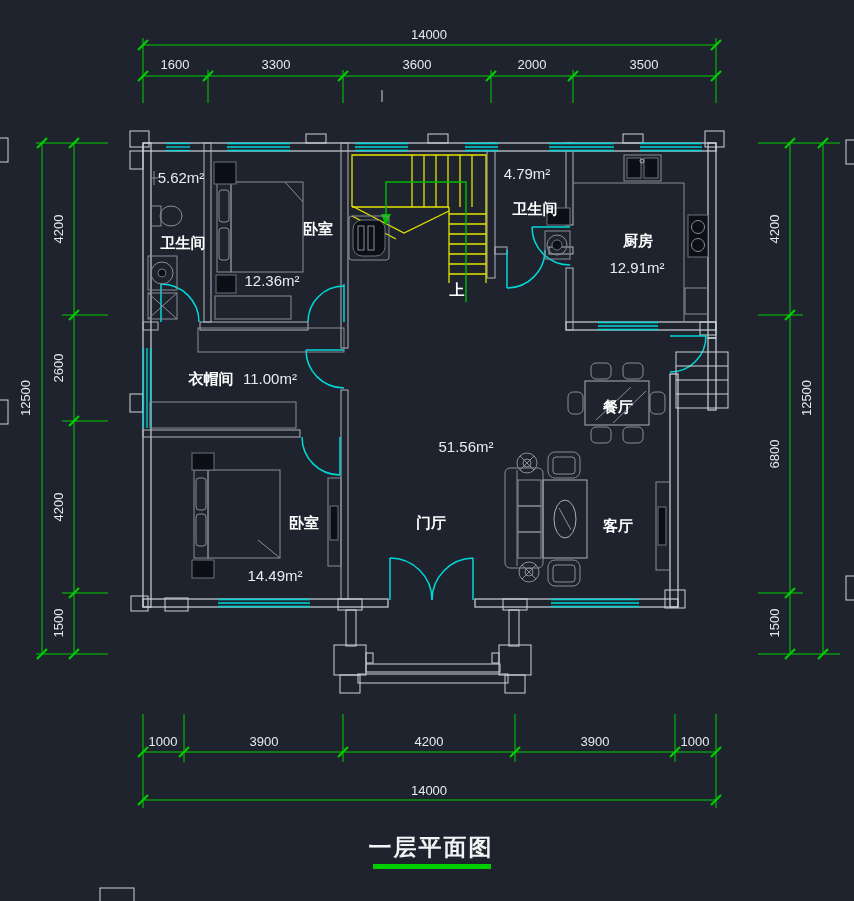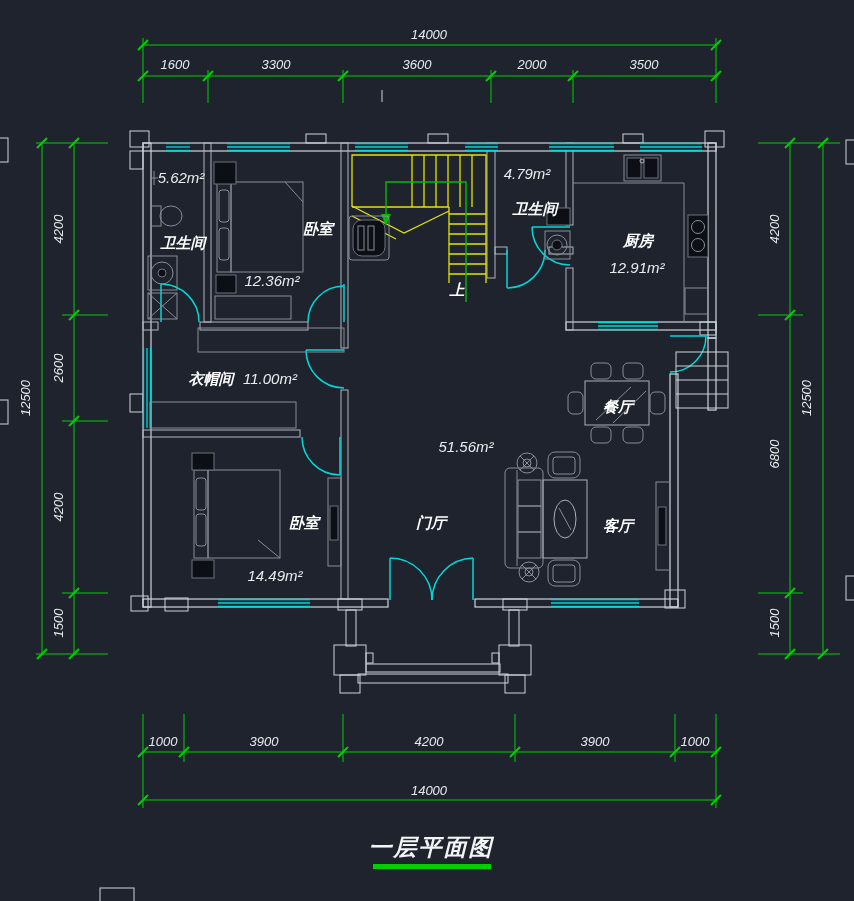--- a/index.html
+++ b/index.html
@@ -1,16 +1,16 @@
 <!DOCTYPE html>
 <html><head>
 <meta charset="utf-8">
 <style>
   html,body{margin:0;padding:0;background:#1e232e;}
-  .stage{width:854px;height:901px;position:relative;background:#a3a3a3;overflow:hidden;font-style:italic;}
+  .stage{width:854px;height:901px;position:relative;background:#a3a3a3;overflow:hidden;}
   svg{display:block;}
   text{font-family:"Liberation Sans",sans-serif;}
   .g1{stroke:#00ce00;stroke-width:1;fill:none}
   .gt{stroke:#00ce00;stroke-width:2.2;fill:none}
   .wall{stroke:#ced4db;stroke-width:1.2;fill:none}
   .iwall{stroke:#b0b6be;stroke-width:1;fill:none}
   .cy{stroke:#00d8d8;stroke-width:1.5;fill:none}
   .cyw{stroke:#00d8d8;stroke-width:1.3}
   .yel{stroke:#e4e400;stroke-width:1.3;fill:none}
   .grn{stroke:#00bc00;stroke-width:1.4;fill:none}

